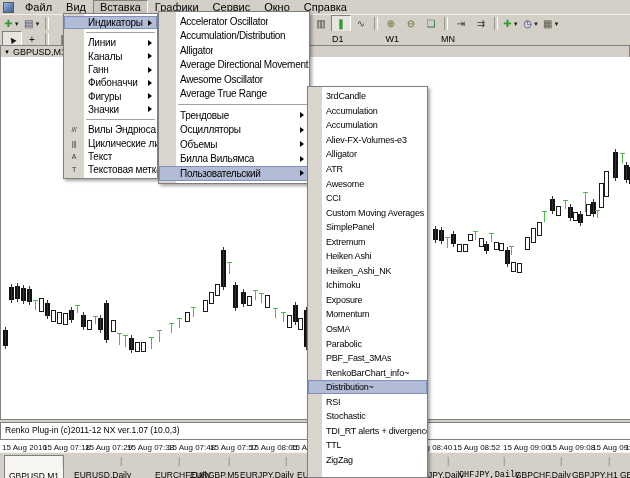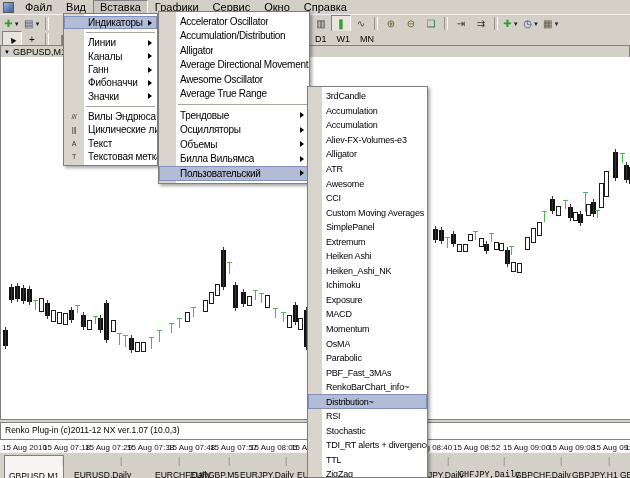--- a/index.html
+++ b/index.html
@@ -150,21 +150,21 @@
           <div style="color: rgb(17, 17, 17); transform: rotate(-35deg);">▲</div>
         </div>
         <div class="tbtn">
           <div style="color: rgb(17, 17, 17);">+</div>
         </div>
         <div class="tsep"></div>
         <div class="tbtn">
           <div style="color: rgb(17, 17, 17);">|</div>
         </div>
       </div>
-    <div class="tbgroup" style="left:311px;" id="tb2Right">
+    <div class="tbgroup" style="left:328px;gap:32px;" id="tb2Right">
         <div class="tfbtn">D1</div>
         <div class="tfbtn">W1</div>
         <div class="tfbtn">MN</div>
       </div>
   </div>
 
   <div class="cw-title">
     <span class="tri">▼</span>
     <span>GBPUSD,M1 1.27</span>
   </div>
@@ -443,20 +443,24 @@
       </div>
       <div class="mitem">
         <div class="lbl">Ганн</div>
         <div class="arrow"></div>
       </div>
       <div class="mitem">
         <div class="lbl">Фибоначчи</div>
         <div class="arrow"></div>
       </div>
       <div class="mitem">
+        <div class="lbl">Фигуры</div>
+        <div class="arrow"></div>
+      </div>
+      <div class="mitem">
         <div class="lbl">Значки</div>
         <div class="arrow"></div>
       </div>
       <div class="msep"></div>
       <div class="mitem">
         <div class="micon">///</div>
         <div class="lbl">Вилы Эндрюса</div>
       </div>
       <div class="mitem">
         <div class="micon">|||</div>
@@ -552,23 +556,20 @@
         <div class="lbl">Heiken Ashi</div>
       </div>
       <div class="mitem">
         <div class="lbl">Heiken_Ashi_NK</div>
       </div>
       <div class="mitem">
         <div class="lbl">Ichimoku</div>
       </div>
       <div class="mitem">
         <div class="lbl">Exposure</div>
-      </div>
-      <div class="mitem">
-        <div class="lbl">MACD</div>
       </div>
       <div class="mitem">
         <div class="lbl">Momentum</div>
       </div>
       <div class="mitem">
         <div class="lbl">OsMA</div>
       </div>
       <div class="mitem">
         <div class="lbl">Parabolic</div>
       </div>

